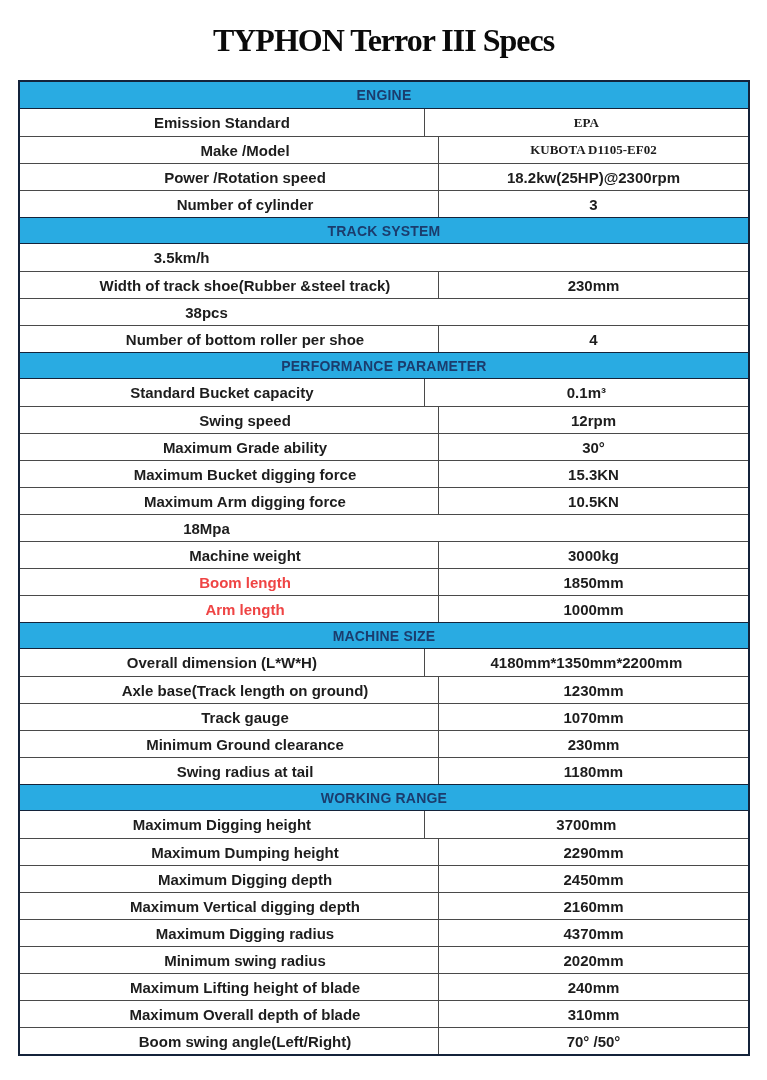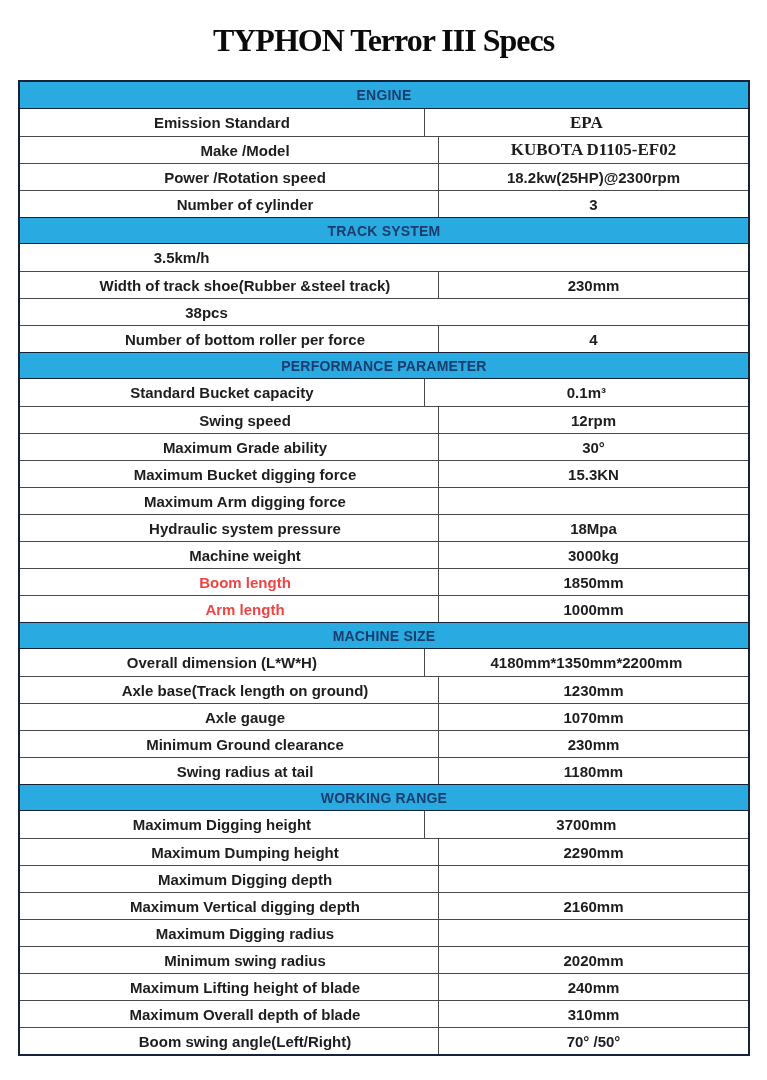--- a/index.html
+++ b/index.html
@@ -64,21 +64,21 @@
   }
   .cell-label {
     width: 55.6%;
     border-right: 1px solid #4a4a4a;
   }
   .cell-value { width: 44.4%; }
 
   .cell-label.red { color: #ef4444; }
   .cell-value.serif {
     font-family: "Liberation Serif", serif;
-    font-size: 17px;
+    font-size: 13px;
   }
 </style>
 </head>
 <body>
 
 <div class="page">
   <div class="title">TYPHON Terror III Specs</div>
 
   <div class="spec-table">
   <div class="section-header">
@@ -117,21 +117,21 @@
     <div class="cell-label">Width of track shoe(Rubber &amp;steel track)</div>
     <div class="cell-value">230mm</div>
   </div>
 
   <div class="spec-row">
     <div class="cell-value">38pcs</div>
   </div>
 
 
   <div class="spec-row">
-    <div class="cell-label">Number of bottom roller per force</div>
+    <div class="cell-label">Number of bottom roller per shoe</div>
     <div class="cell-value">4</div>
   </div>
 
   <div class="section-header">
     <span>PERFORMANCE PARAMETER</span>
   </div>
 
   <div class="spec-row">
     <div class="cell-label">Standard Bucket capacity</div>
     <div class="cell-value">0.1m³</div>
@@ -147,24 +147,24 @@
     <div class="cell-value">30°</div>
   </div>
 
   <div class="spec-row">
     <div class="cell-label">Maximum Bucket digging force</div>
     <div class="cell-value">15.3KN</div>
   </div>
 
   <div class="spec-row">
     <div class="cell-label">Maximum Arm digging force</div>
-  </div>
-
-  <div class="spec-row">
-    <div class="cell-label">Hydraulic system pressure</div>
+    <div class="cell-value">10.5KN</div>
+  </div>
+
+  <div class="spec-row">
     <div class="cell-value">18Mpa</div>
   </div>
 
   <div class="spec-row">
     <div class="cell-label">Machine weight</div>
     <div class="cell-value">3000kg</div>
   </div>
 
   <div class="spec-row">
     <div class="cell-label red">Boom length</div>
@@ -184,21 +184,21 @@
     <div class="cell-label">Overall dimension (L*W*H)</div>
     <div class="cell-value">4180mm*1350mm*2200mm</div>
   </div>
 
   <div class="spec-row">
     <div class="cell-label">Axle base(Track length on ground)</div>
     <div class="cell-value">1230mm</div>
   </div>
 
   <div class="spec-row">
-    <div class="cell-label">Axle gauge</div>
+    <div class="cell-label">Track gauge</div>
     <div class="cell-value">1070mm</div>
   </div>
 
   <div class="spec-row">
     <div class="cell-label">Minimum Ground clearance</div>
     <div class="cell-value">230mm</div>
   </div>
 
   <div class="spec-row">
     <div class="cell-label">Swing radius at tail</div>
@@ -214,29 +214,31 @@
     <div class="cell-value">3700mm</div>
   </div>
 
   <div class="spec-row">
     <div class="cell-label">Maximum Dumping height</div>
     <div class="cell-value">2290mm</div>
   </div>
 
   <div class="spec-row">
     <div class="cell-label">Maximum Digging depth</div>
+    <div class="cell-value">2450mm</div>
   </div>
 
   <div class="spec-row">
     <div class="cell-label">Maximum Vertical digging depth</div>
     <div class="cell-value">2160mm</div>
   </div>
 
   <div class="spec-row">
     <div class="cell-label">Maximum Digging radius</div>
+    <div class="cell-value">4370mm</div>
   </div>
 
   <div class="spec-row">
     <div class="cell-label">Minimum swing radius</div>
     <div class="cell-value">2020mm</div>
   </div>
 
   <div class="spec-row">
     <div class="cell-label">Maximum Lifting height of blade</div>
     <div class="cell-value">240mm</div>

